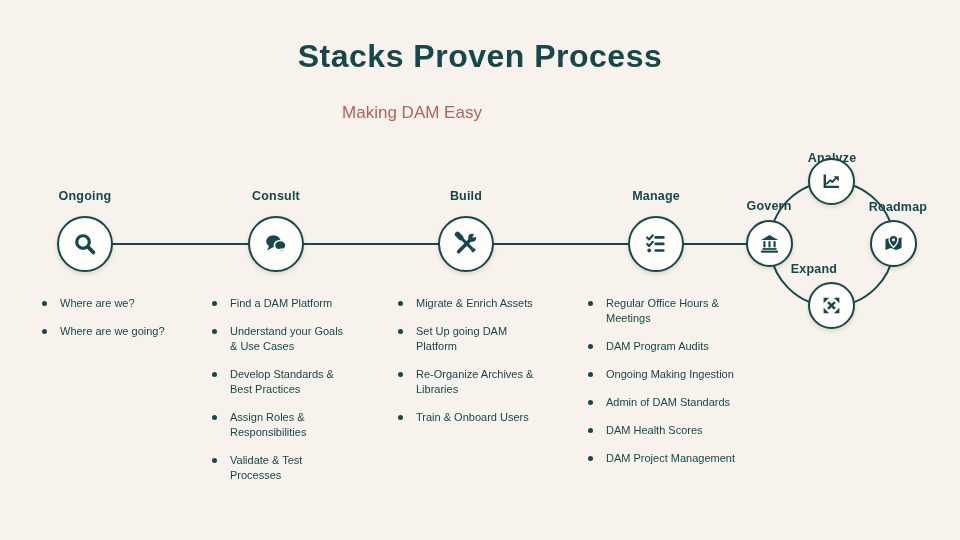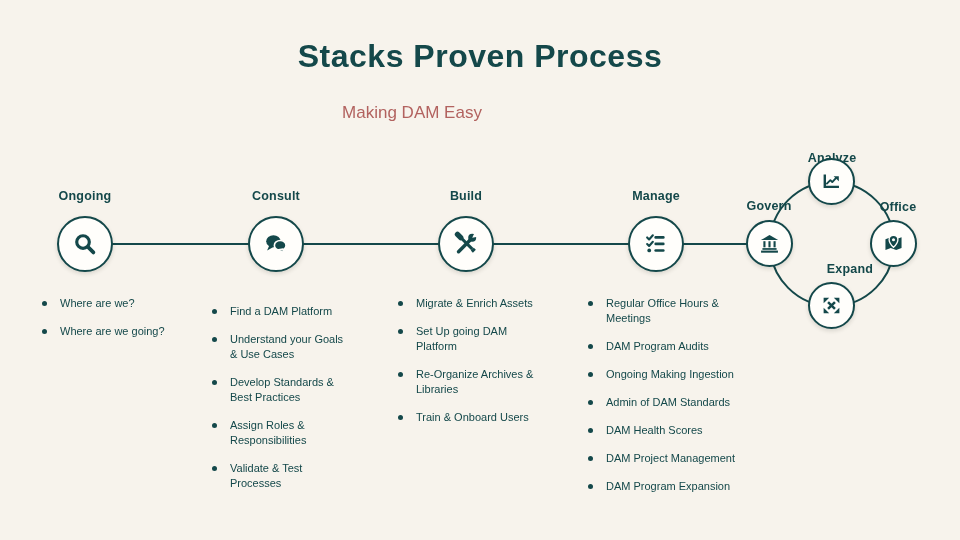--- a/index.html
+++ b/index.html
@@ -61,22 +61,22 @@
 
   <div class="timeline-line"></div>
   <div class="cycle-ring"></div>
 
   <div class="stage-label" style="left:25px;top:189px">Ongoing</div>
   <div class="stage-label" style="left:216px;top:189px">Consult</div>
   <div class="stage-label" style="left:406px;top:189px">Build</div>
   <div class="stage-label" style="left:596px;top:189px">Manage</div>
   <div class="stage-label" style="left:709px;top:199px">Govern</div>
   <div class="stage-label" style="left:772px;top:151px">Analyze</div>
-  <div class="stage-label" style="left:838px;top:200px">Office</div>
-  <div class="stage-label" style="left:790px;top:262px">Expand</div>
+  <div class="stage-label" style="left:838px;top:200px">Roadmap</div>
+  <div class="stage-label" style="left:754px;top:262px">Expand</div>
 
   <div class="node main" style="left:57px;top:216px">
     <span class="icon">
       <svg viewBox="0 0 24 24" width="28" height="28">
         <circle cx="10.3" cy="10.3" r="5.4" fill="none" stroke="currentColor" stroke-width="2.7"></circle>
         <line x1="14.7" y1="14.7" x2="19.2" y2="19.2" stroke="currentColor" stroke-width="3.2" stroke-linecap="round"></line>
       </svg>
     </span>
   </div>
 
@@ -162,21 +162,21 @@
         <polygon points="20.2,20.2 14.4,20.2 20.2,14.4"></polygon>
       </svg>
     </span>
   </div>
 
   <ul class="col" style="left:40px;top:296px;width:165px">
     <li>Where are we?</li>
     <li>Where are we going?</li>
   </ul>
 
-  <ul class="col" style="left:210px;top:304px;width:142px">
+  <ul class="col" style="left:210px;top:296px;width:142px">
     <li>Find a DAM Platform</li>
     <li>Understand your Goals &amp; Use Cases</li>
     <li>Develop Standards &amp; Best Practices</li>
     <li>Assign Roles &amp; Responsibilities</li>
     <li>Validate &amp; Test Processes</li>
   </ul>
 
   <ul class="col" style="left:396px;top:296px;width:146px">
     <li>Migrate &amp; Enrich Assets</li>
     <li>Set Up going DAM Platform</li>
@@ -184,16 +184,15 @@
     <li>Train &amp; Onboard Users</li>
   </ul>
 
   <ul class="col" style="left:586px;top:296px;width:168px">
     <li>Regular Office Hours &amp; Meetings</li>
     <li>DAM Program Audits</li>
     <li>Ongoing Making Ingestion</li>
     <li>Admin of DAM Standards</li>
     <li>DAM Health Scores</li>
     <li>DAM Project Management</li>
-    <li>DAM Program Expansion</li>
   </ul>
 
 </div>
 
 </body></html>

